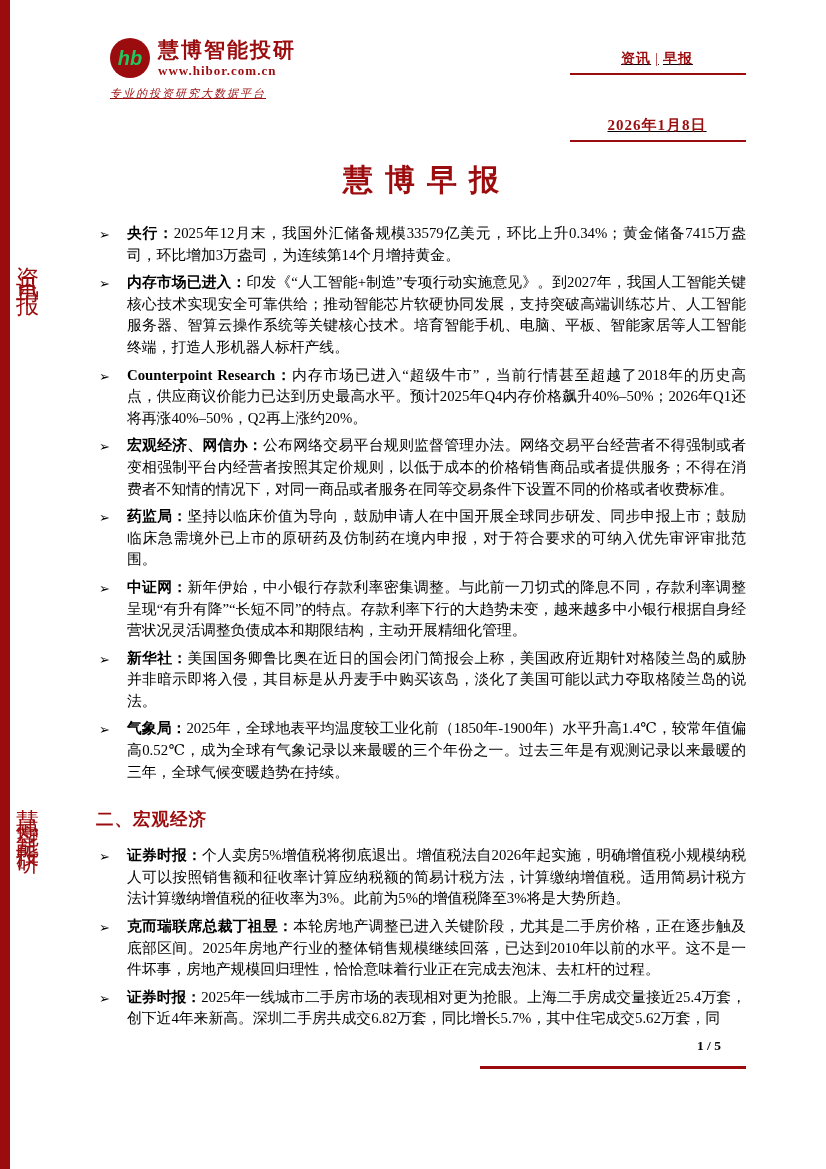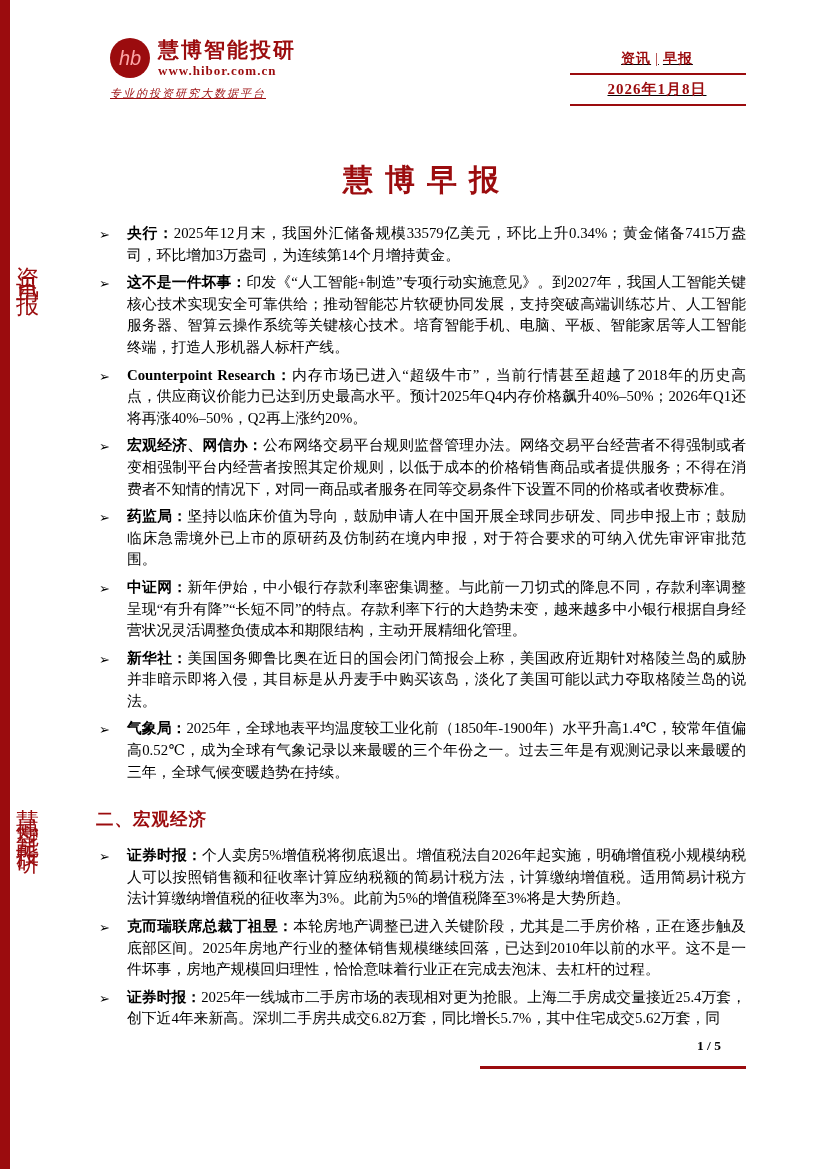--- a/index.html
+++ b/index.html
@@ -15,22 +15,22 @@
     position:absolute; left:13px; writing-mode:vertical-rl; text-orientation:upright;
     color:var(--brand); font-size:23px; letter-spacing:9px;
     font-family:"Liberation Sans","DejaVu Sans",sans-serif;
   }
   .side-text.top { top:248px; }
   .side-text.bottom { top:790px; }
 
   .logo { position:absolute; left:110px; top:38px; width:260px; height:70px; }
   .logo-circle {
     position:absolute; left:0; top:0; width:40px; height:40px; border-radius:50%;
-    background:var(--brand); color:#fca5a5; display:flex; align-items:center; justify-content:center;
-    font-style:italic; font-weight:normal; font-size:20px;
+    background:var(--brand); color:#22c55e; display:flex; align-items:center; justify-content:center;
+    font-style:italic; font-weight:bold; font-size:20px;
     font-family:"Liberation Sans","DejaVu Sans",sans-serif;
   }
   .logo-right { position:absolute; left:48px; top:0; white-space:nowrap; }
   .brand-name {
     color:var(--brand); font-weight:bold; font-size:21px; letter-spacing:2px; line-height:24px;
     font-family:"Liberation Sans","DejaVu Sans",sans-serif;
   }
   .website { color:var(--brand); font-size:13px; font-weight:bold; letter-spacing:1px; line-height:17px; }
   .tagline {
     position:absolute; left:0; top:48px; color:var(--brand); font-size:11px;
@@ -38,21 +38,21 @@
   }
 
   .issue { position:absolute; right:80px; top:50px; width:176px; text-align:center;text-decoration:underline; }
   .issue-type {
     color:var(--brand); font-weight:bold; font-size:14px; letter-spacing:1px;
     padding:0 2px 5px 0; border-bottom:2px solid var(--brand);
   }
   .issue-type .sep { margin:0 4px; font-weight:normal; }
   .issue-date {
     color:var(--brand); font-weight:bold; font-size:15px; letter-spacing:1px;
-    padding:5px 2px 5px 0; border-bottom:2px solid var(--brand);
+    padding:5px 2px 5px 0; border-bottom:2px solid var(--brand);margin-top:36px;
   }
 
   .content { position:absolute; left:96px; top:0; width:650px; }
   h1.doc-title {
     margin:160px 0 8px 0; text-align:center; color:var(--brand);
     font-size:30px; font-weight:bold; letter-spacing:12px; text-indent:12px;
   }
   .news-list { list-style:none; margin:0; padding:0; }
   .news-list.intro { margin-top:22px; }
   .news-item {
@@ -103,21 +103,21 @@
 
     <h1 class="doc-title">慧博早报</h1>
 
     <ul class="news-list intro">
       <li class="news-item">
         <span class="marker">➢</span>
         <b>央行：</b><span>2025年12月末，我国外汇储备规模33579亿美元，环比上升0.34%；黄金储备7415万盎司，环比增加3万盎司，为连续第14个月增持黄金。</span>
       </li>
       <li class="news-item">
         <span class="marker">➢</span>
-        <b>这不是一件坏事：</b><span>印发《“人工智能+制造”专项行动实施意见》。到2027年，我国人工智能关键核心技术实现安全可靠供给；推动智能芯片软硬协同发展，支持突破高端训练芯片、人工智能服务器、智算云操作系统等关键核心技术。培育智能手机、电脑、平板、智能家居等人工智能终端，打造人形机器人标杆产线。</span>
+        <b>内存市场已进入：</b><span>印发《“人工智能+制造”专项行动实施意见》。到2027年，我国人工智能关键核心技术实现安全可靠供给；推动智能芯片软硬协同发展，支持突破高端训练芯片、人工智能服务器、智算云操作系统等关键核心技术。培育智能手机、电脑、平板、智能家居等人工智能终端，打造人形机器人标杆产线。</span>
       </li>
       <li class="news-item">
         <span class="marker">➢</span>
         <b>Counterpoint Research：</b><span>内存市场已进入“超级牛市”，当前行情甚至超越了2018年的历史高点，供应商议价能力已达到历史最高水平。预计2025年Q4内存价格飙升40%–50%；2026年Q1还将再涨40%–50%，Q2再上涨约20%。</span>
       </li>
     </ul>
 
 
     <ul class="news-list">
       <li class="news-item">

